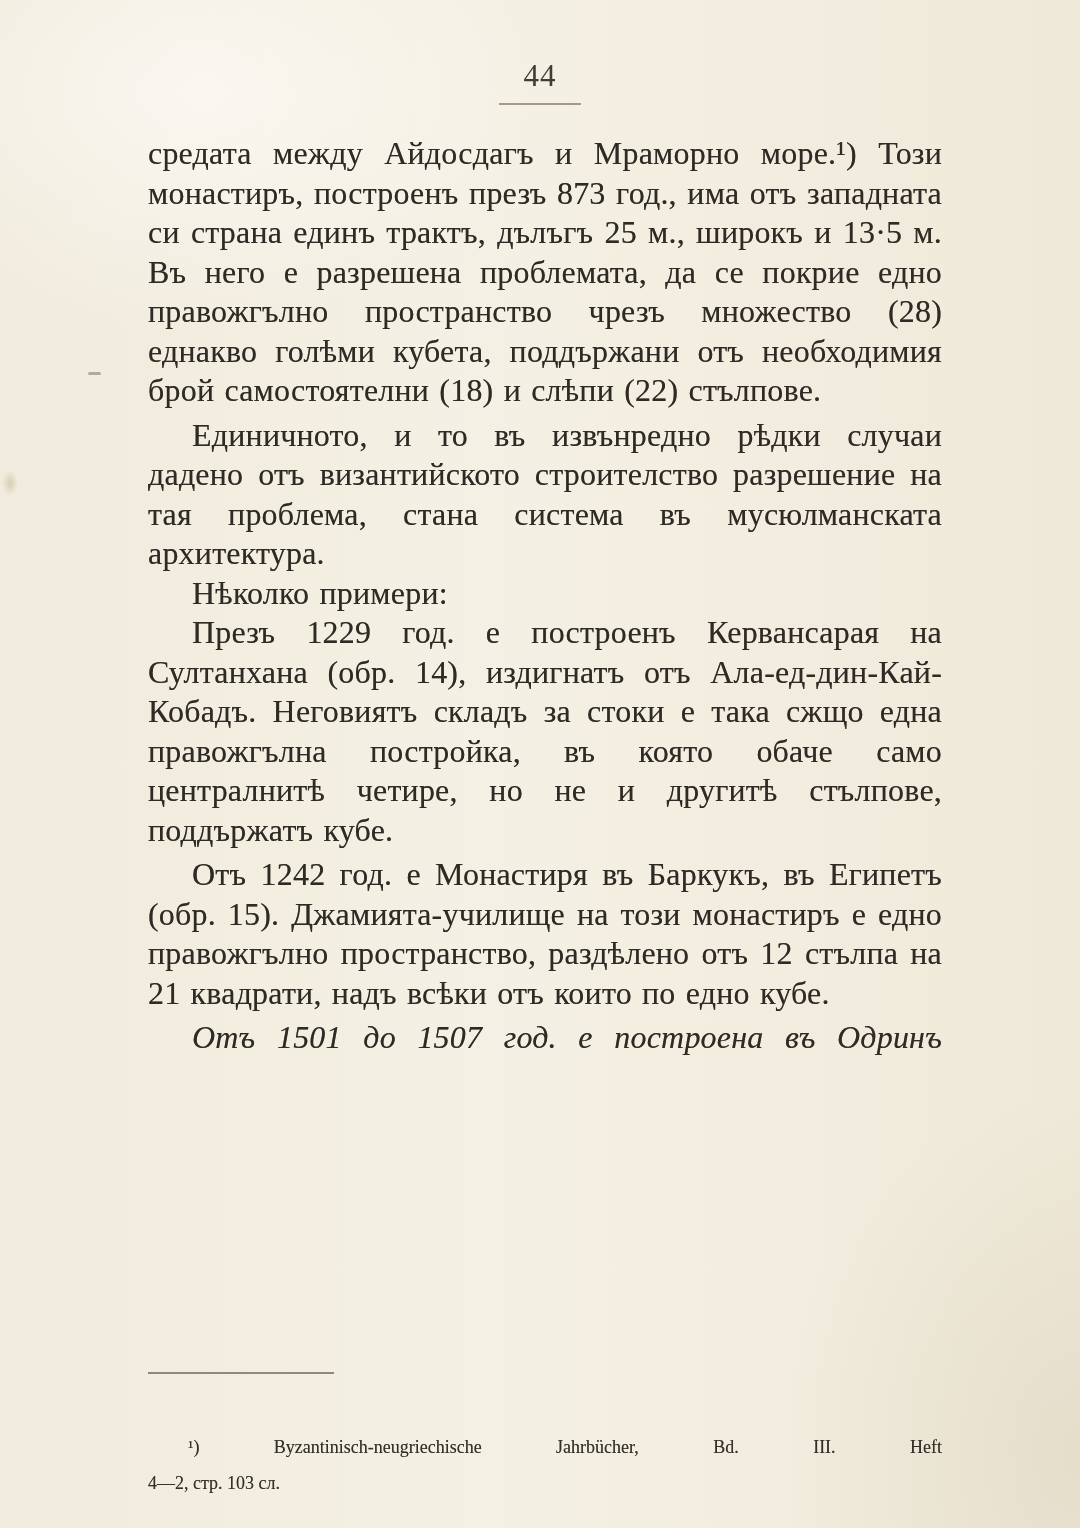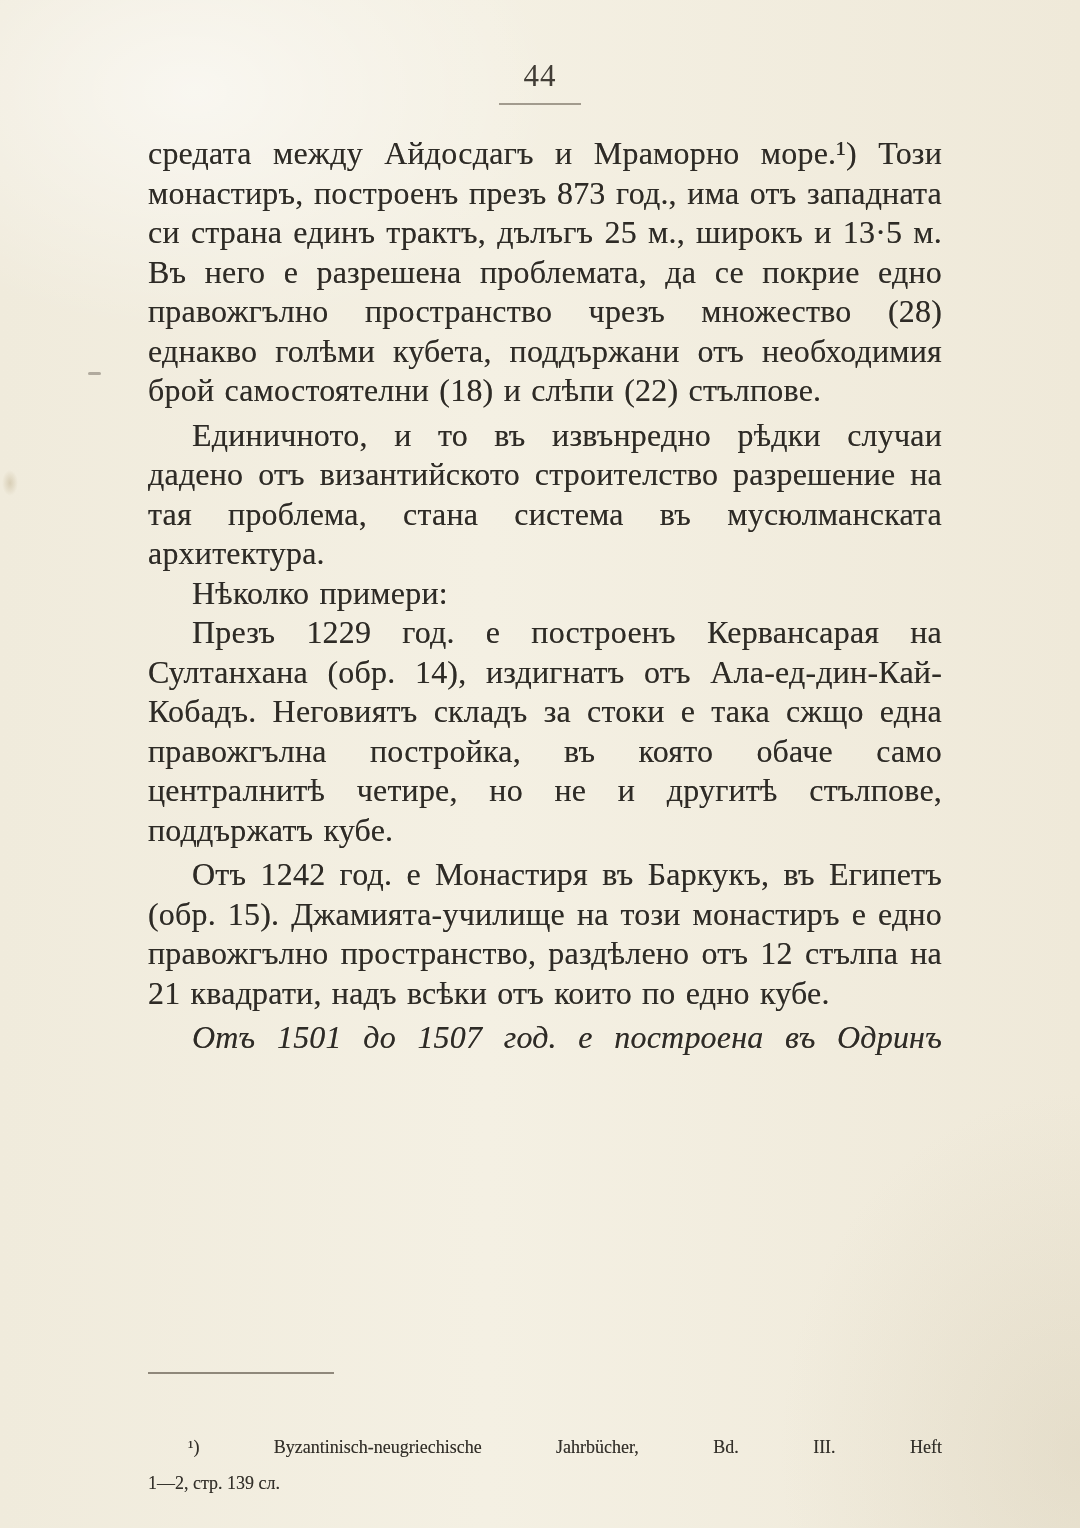--- a/index.html
+++ b/index.html
@@ -131,16 +131,16 @@
     <p class="para indent">Нѣколко примери:</p>
     <p class="para indent">Презъ 1229 год. е построенъ Кервансарая на Султанхана (обр. 14), издигнатъ отъ Ала-ед-дин-Кай-Кобадъ. Неговиятъ складъ за стоки е така сжщо една правожгълна постройка, въ която обаче само централнитѣ четире, но не и другитѣ стълпове, поддържатъ кубе.</p>
     <p class="para indent gap-top">Отъ 1242 год. е Монастиря въ Баркукъ, въ Египетъ (обр. 15). Джамията-училище на този монастиръ е едно правожгълно пространство, раздѣлено отъ 12 стълпа на 21 квадрати, надъ всѣки отъ които по едно кубе.</p>
     <p class="para indent gap-top spread">Отъ 1501 до 1507 год. е построена въ Одринъ</p>
   </main>
 
   <div class="footnote-rule"></div>
 
   <div class="footnote">
     <p class="fn-line fn-first">¹) Byzantinisch-neugriechische Jahrbücher, Bd. III. Heft</p>
-    <p class="fn-line">1—2, стр. 139 сл.</p>
+    <p class="fn-line">4—2, стр. 103 сл.</p>
   </div>
 
 </div>
 
 </body></html>

